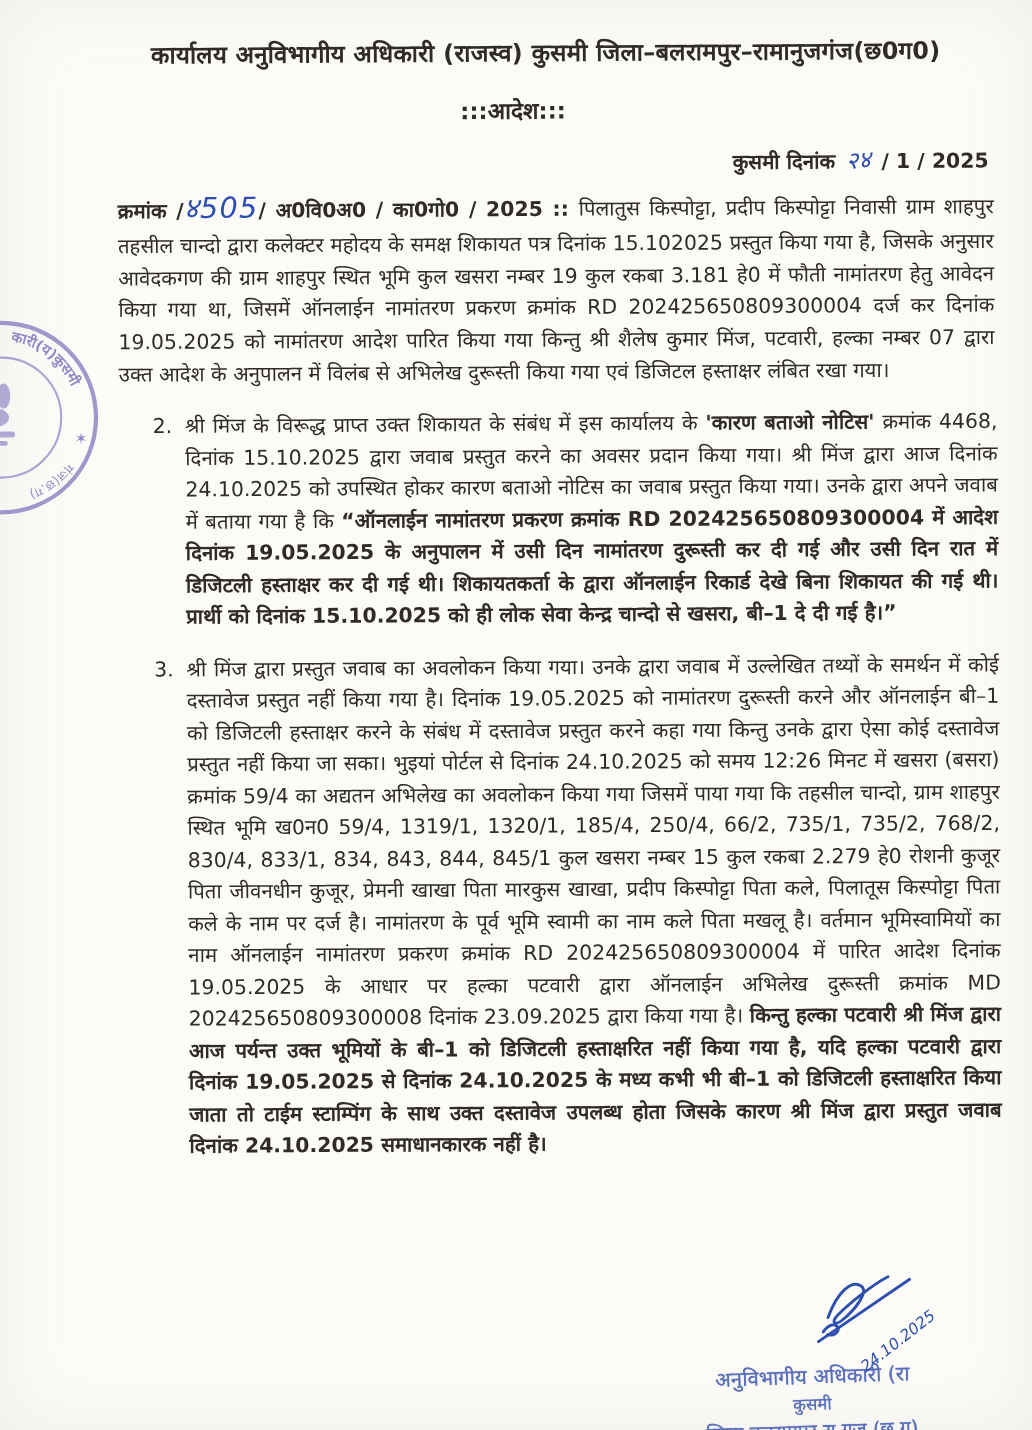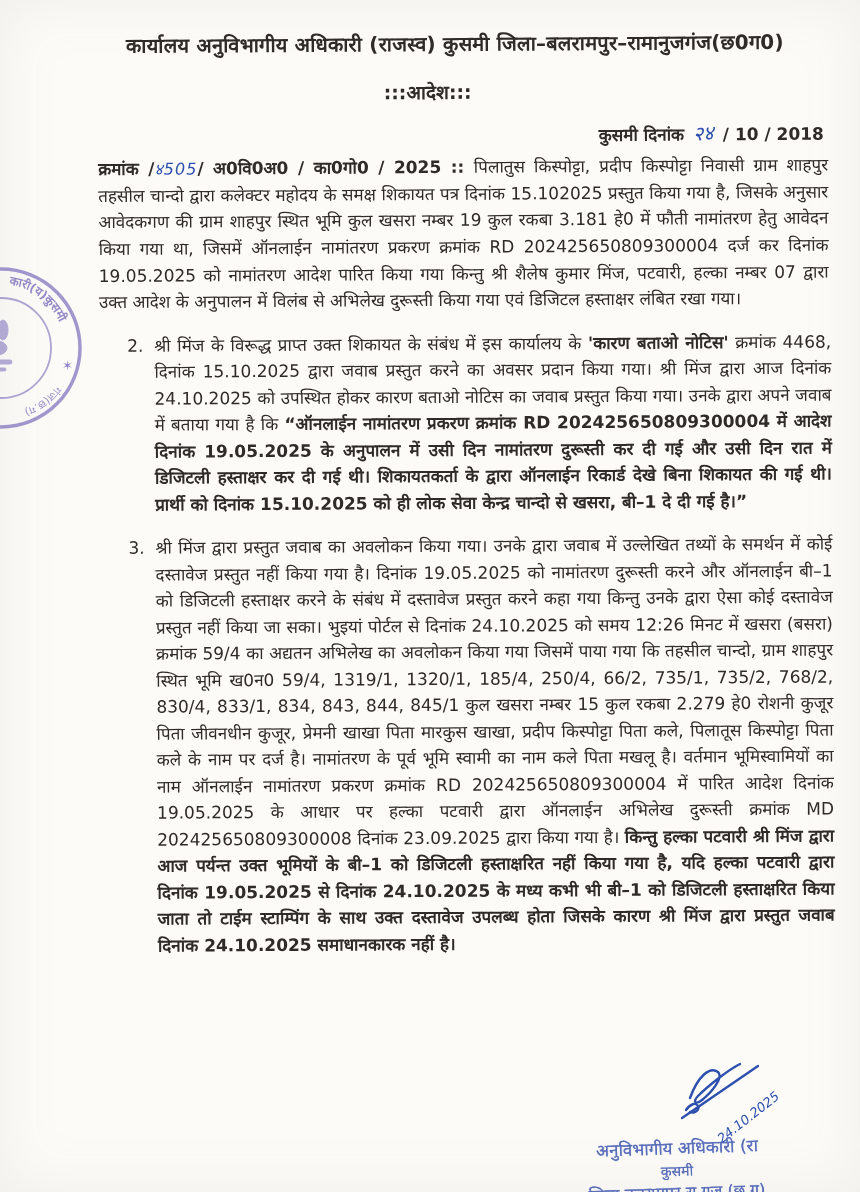--- a/index.html
+++ b/index.html
@@ -11,21 +11,21 @@
   .page{position:relative;width:860px;height:1192px;background:var(--paper);overflow:hidden;
         box-shadow:inset 0 0 60px rgba(160,150,130,.12);}
   .content{position:absolute;left:0;top:0;width:860px;transform:rotate(-0.35deg);color:var(--ink);}
   .title{margin:30px 40px 0 95px;text-align:center;font-size:20px;font-weight:bold;letter-spacing:.2px;}
   .order-heading{margin-top:22px;text-align:center;font-size:19px;font-weight:bold;}
   .dateline{margin:16px 34px 6px 0;text-align:right;font-size:17px;font-weight:bold;}
   .dateline .day{font-weight:normal;font-style:italic;font-size:20px;color:var(--handwriting-blue);
                  display:inline-block;transform:rotate(-4deg);padding:0 3px;}
   .para{margin:0;font-size:17px;line-height:1.56;text-align:justify;}
   .p1{margin:4px 30px 0 100px;}
-  .hand{font-style:italic;color:var(--handwriting-blue);font-size:16px;letter-spacing:1px;}
+  .hand{font-style:italic;color:var(--handwriting-blue);font-size:24px;letter-spacing:1px;}
   .b{font-weight:bold;}
   .numpara{display:flex;margin:17px 28px 0 128px;align-items:flex-start;}
   .numpara .num{flex:0 0 27px;font-size:17px;line-height:1.56;}
   .numpara .para{flex:1;}
   .seal{position:absolute;left:-54px;top:248px;opacity:.85;pointer-events:none;}
   .sigblock{position:absolute;right:18px;top:1058px;width:330px;text-align:center;}
   .sig-svg{display:block;margin:0 auto -8px 150px;}
   .stampline{color:var(--stamp-blue);opacity:.85;text-shadow:0 0 .7px currentColor;
              transform:rotate(-2deg);line-height:1.45;}
   .stampline.l1{font-size:17px;}
@@ -61,21 +61,21 @@
   </svg>
 
   <div class="content">
 
     <div class="title">कार्यालय अनुविभागीय अधिकारी (राजस्व) कुसमी जिला–बलरामपुर–रामानुजगंज(छ0ग0)</div>
     <div class="order-heading">:::आदेश:::</div>
 
     <div class="dateline">
       <span>कुसमी दिनांक</span>
       <span class="day">२४</span>
-      <span>/ 10 / 2018</span>
+      <span>/ 1 / 2025</span>
     </div>
 
     <p class="para p1"><span class="b">क्रमांक /</span><span class="hand">४505</span><span class="b">/ अ0वि0अ0 / का0गो0 / 2025 :: </span><span>पिलातुस किस्पोट्टा, प्रदीप किस्पोट्टा निवासी ग्राम शाहपुर तहसील चान्दो द्वारा कलेक्टर महोदय के समक्ष शिकायत पत्र दिनांक 15.102025 प्रस्तुत किया गया है, जिसके अनुसार आवेदकगण की ग्राम शाहपुर स्थित भूमि कुल खसरा नम्बर 19 कुल रकबा 3.181 हे0 में फौती नामांतरण हेतु आवेदन किया गया था, जिसमें ऑनलाईन नामांतरण प्रकरण क्रमांक RD 202425650809300004 दर्ज कर दिनांक 19.05.2025 को नामांतरण आदेश पारित किया गया किन्तु श्री शैलेष कुमार मिंज, पटवारी, हल्का नम्बर 07 द्वारा उक्त आदेश के अनुपालन में विलंब से अभिलेख दुरूस्ती किया गया एवं डिजिटल हस्ताक्षर लंबित रखा गया।</span></p>
 
     <div class="numpara">
       <span class="num">2.</span>
       <p class="para"><span>श्री मिंज के विरूद्ध प्राप्त उक्त शिकायत के संबंध में इस कार्यालय के </span><span class="b">'कारण बताओ नोटिस'</span><span> क्रमांक 4468, दिनांक 15.10.2025 द्वारा जवाब प्रस्तुत करने का अवसर प्रदान किया गया। श्री मिंज द्वारा आज दिनांक 24.10.2025 को उपस्थित होकर कारण बताओ नोटिस का जवाब प्रस्तुत किया गया। उनके द्वारा अपने जवाब में बताया गया है कि </span><span class="b">“ऑनलाईन नामांतरण प्रकरण क्रमांक RD 202425650809300004 में आदेश दिनांक 19.05.2025 के अनुपालन में उसी दिन नामांतरण दुरूस्ती कर दी गई और उसी दिन रात में डिजिटली हस्ताक्षर कर दी गई थी। शिकायतकर्ता के द्वारा ऑनलाईन रिकार्ड देखे बिना शिकायत की गई थी। प्रार्थी को दिनांक 15.10.2025 को ही लोक सेवा केन्द्र चान्दो से खसरा, बी–1 दे दी गई है।”</span></p>
     </div>
 
     <div class="numpara">

